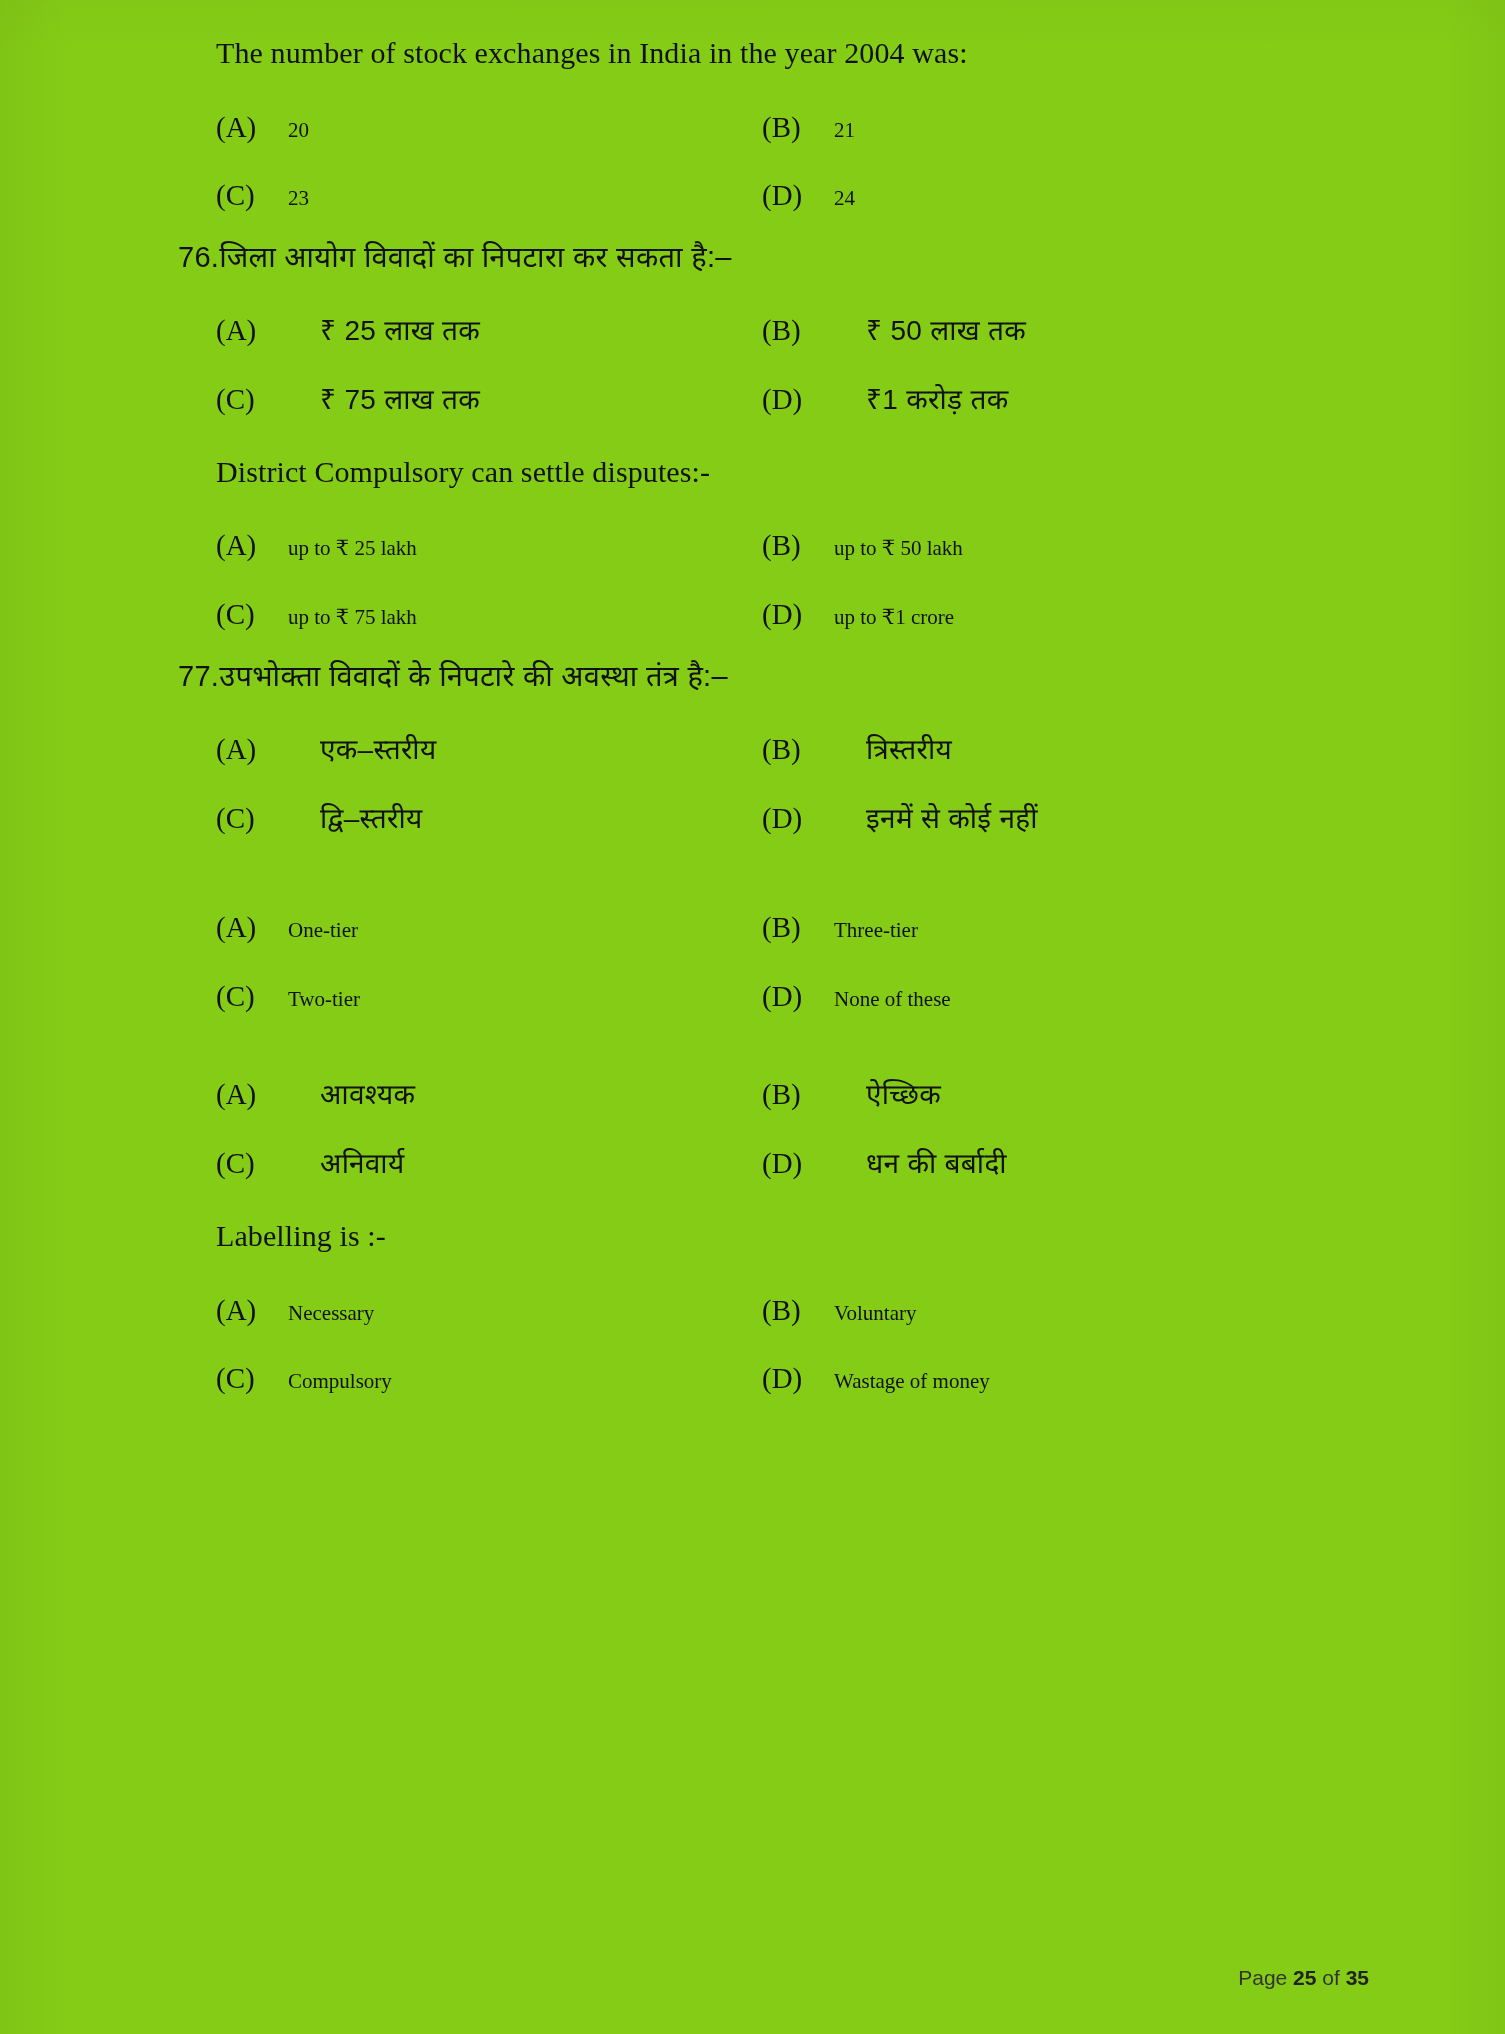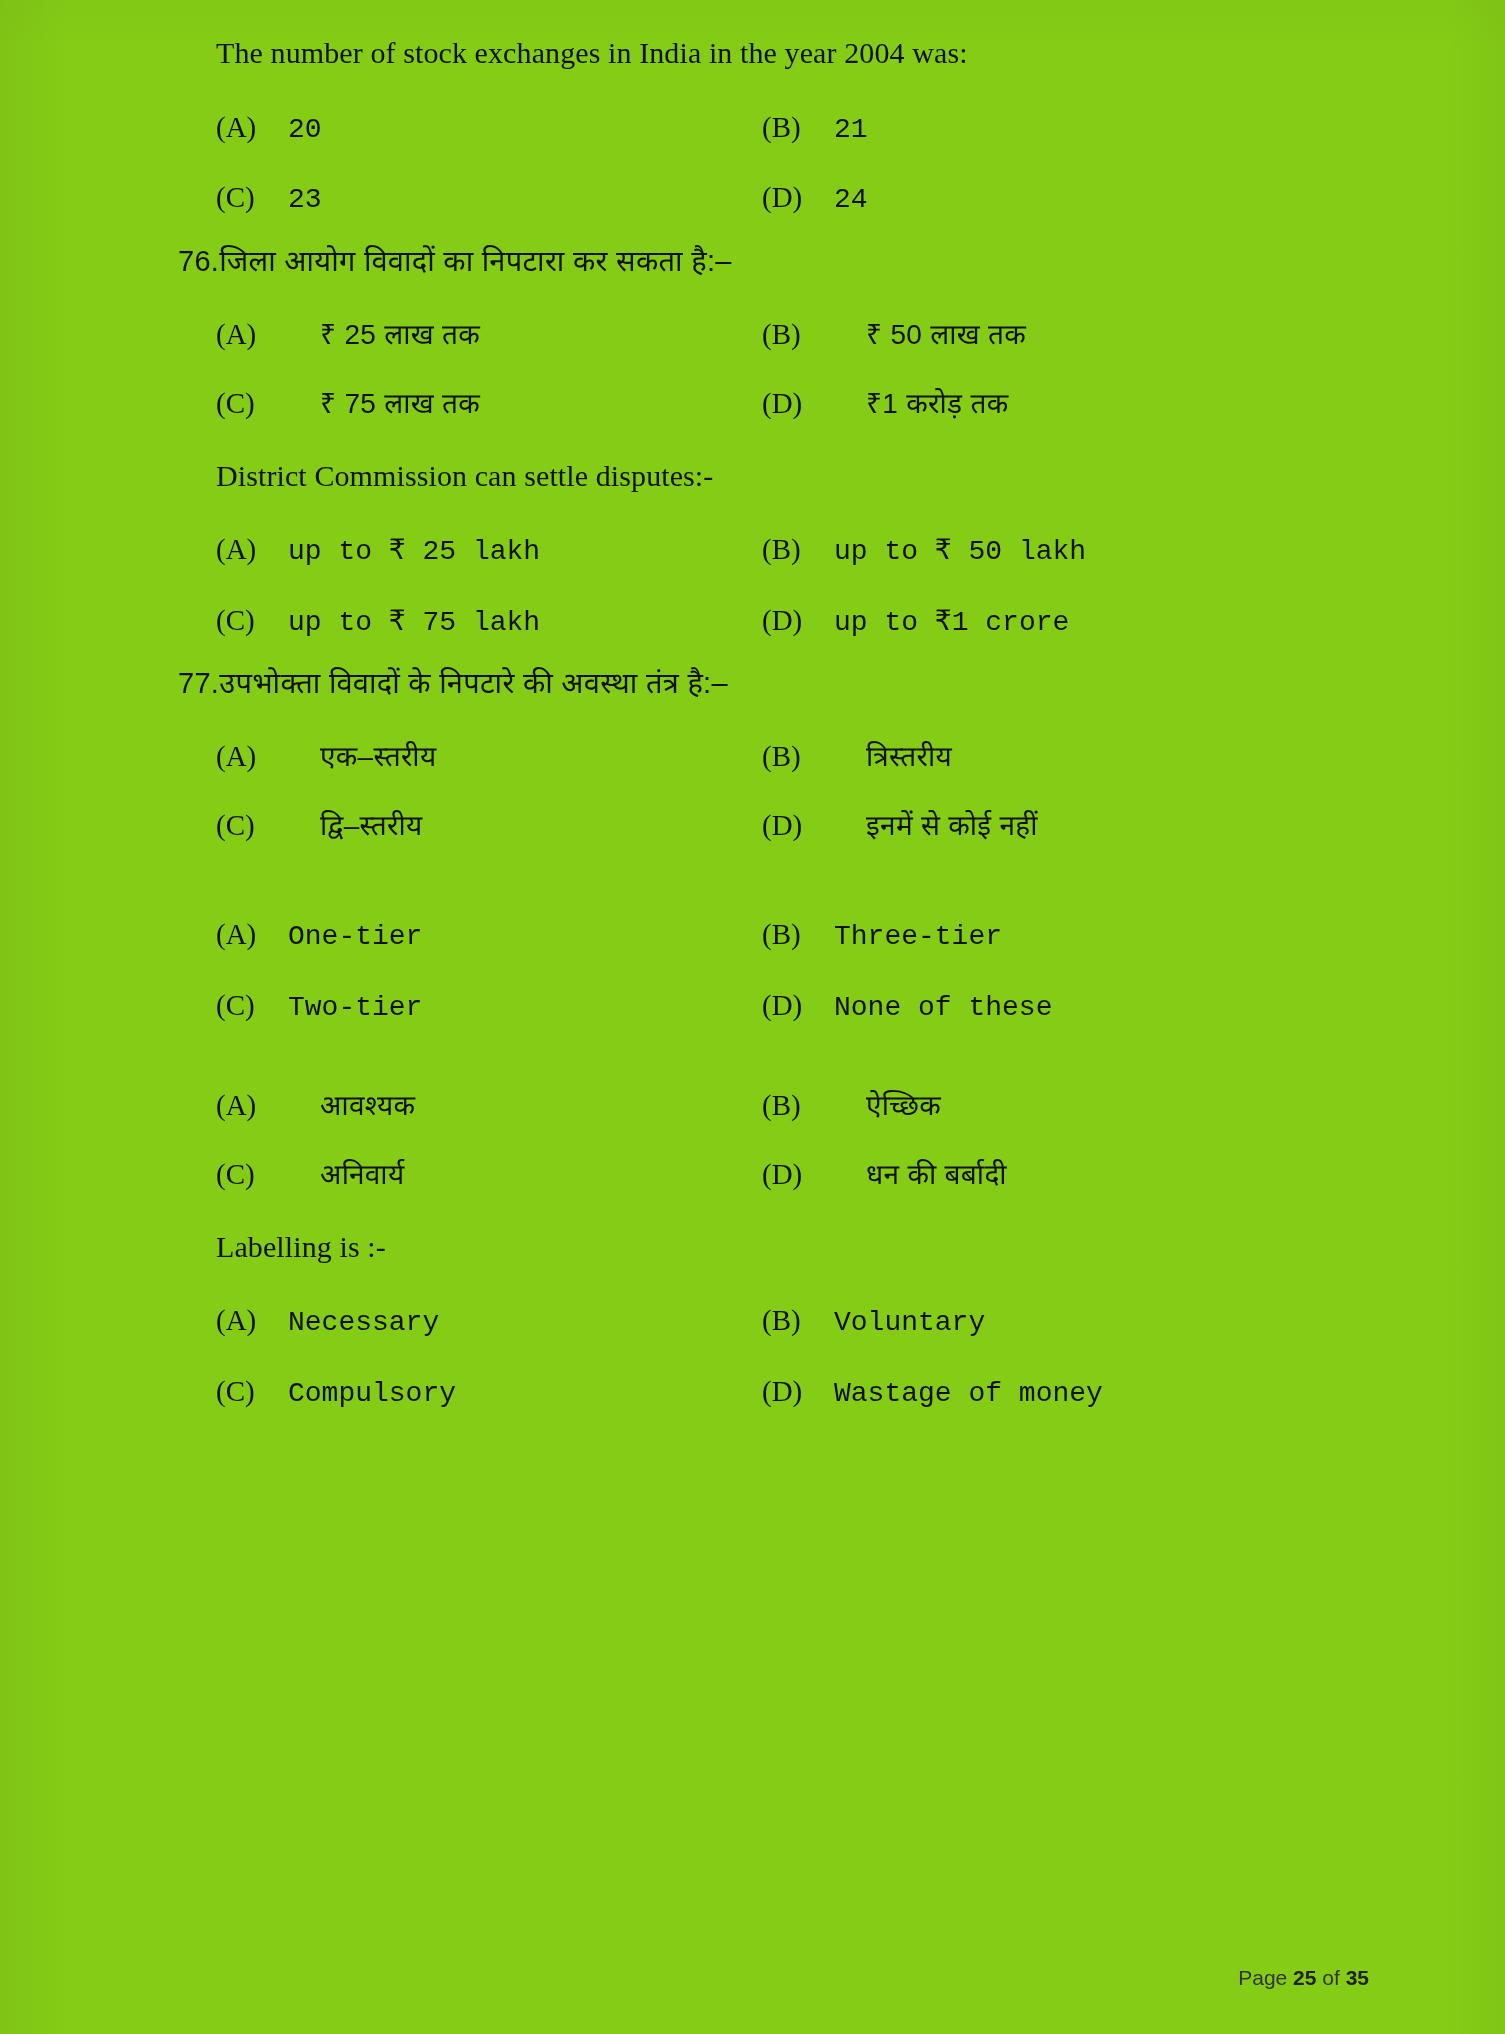--- a/index.html
+++ b/index.html
@@ -72,25 +72,24 @@
   .opt.right { padding-left: 4px; }
 
   .opt-key {
     font-size: 29px;
     line-height: 1.2;
     flex: 0 0 auto;
     min-width: 72px;
     color: #111;
   }
   .opt-val {
-    font-size: 28px;
+    font-size: 21px;
     line-height: 1.2;
     color: #111;
     white-space: pre-wrap;
-    font-family: Liberation Mono, monospace;
   }
   .opt-val.hindi {
     font-family: Liberation Sans, sans-serif;
     font-size: 28px;
     letter-spacing: 0.3px;
     margin-left: 32px;
   }
 
   
   .sp-stem   { height: 38px; }
@@ -167,21 +166,21 @@
         <div class="opt right">
           <span class="opt-key">(D)</span>
           <span class="opt-val hindi">₹1 करोड़ तक</span>
         </div>
       </div>
     </div>
 
     <div class="sp-lang"></div>
 
     <div class="qblock">
-      <div class="stem indented">District Commission can settle disputes:-</div>
+      <div class="stem indented">District Compulsory can settle disputes:-</div>
       <div class="sp-stem"></div>
       <div class="opt-row">
         <div class="opt left">
           <span class="opt-key">(A)</span>
           <span class="opt-val">up to ₹ 25 lakh</span>
         </div>
         <div class="opt right">
           <span class="opt-key">(B)</span>
           <span class="opt-val">up to ₹ 50 lakh</span>
         </div>

